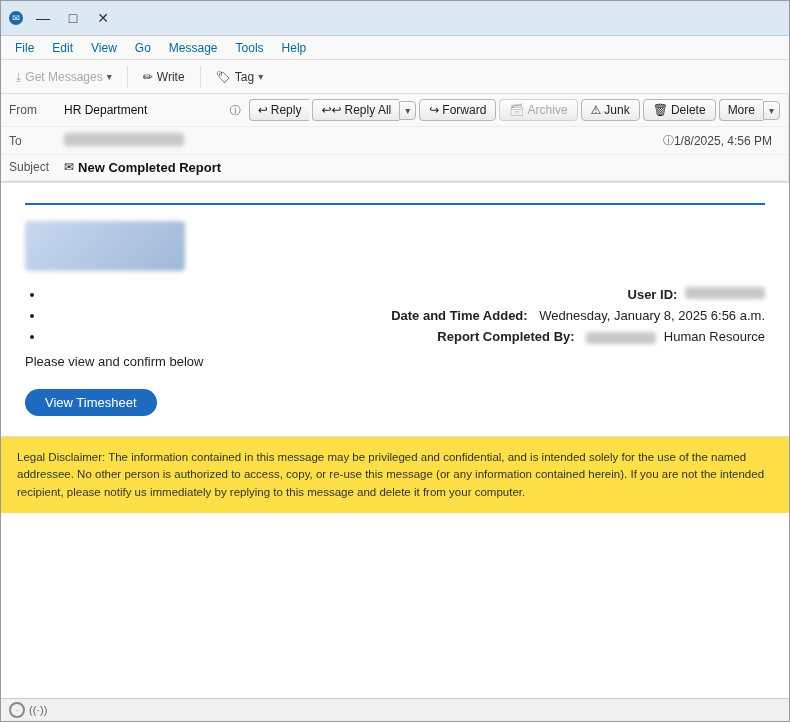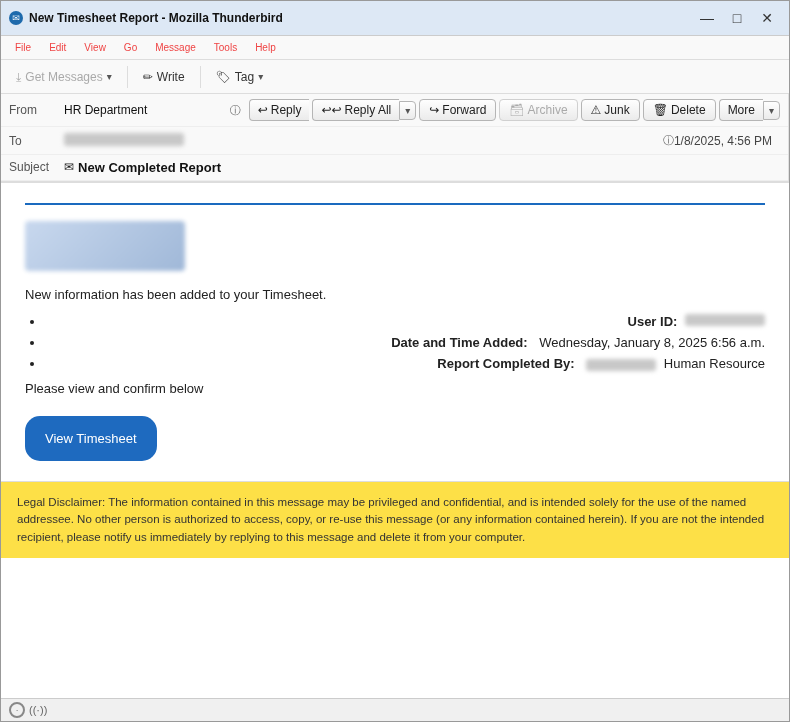--- a/index.html
+++ b/index.html
@@ -9,21 +9,21 @@
     .window { width: 790px; height: 722px; border: 1px solid #999; background: #f9f9f9; display: flex; flex-direction: column; }
     .title-bar { background: #dde8f5; display: flex; align-items: center; padding: 6px 8px; gap: 6px; min-height: 32px; border-bottom: 1px solid #ccc; }
     .title-bar-icon { display: flex; gap: 3px; }
     .tb-icon-circle { width: 14px; height: 14px; border-radius: 50%; background: #1e6aac; display: flex; align-items: center; justify-content: center; }
     .title-text { flex: 1; font-size: 12px; font-weight: 600; color: #111; }
     .win-controls { display: flex; gap: 2px; }
     .win-btn { width: 28px; height: 22px; background: none; border: none; cursor: pointer; font-size: 14px; display: flex; align-items: center; justify-content: center; color: #333; }
 
     
     .menu-bar { display: flex; gap: 2px; padding: 2px 6px; background: #f9f9f9; border-bottom: 1px solid #ddd; min-height: 24px; align-items: center; }
-    .menu-item { padding: 2px 8px; font-size: 10px; cursor: pointer; border-radius: 3px; color: #ef4444; }
+    .menu-item { padding: 2px 8px; font-size: 12px; cursor: pointer; border-radius: 3px; color: #0369a1; }
 
     
     .toolbar { display: flex; align-items: center; padding: 4px 6px; background: #f9f9f9; border-bottom: 1px solid #ddd; gap: 4px; min-height: 34px; }
     .toolbar-btn { display: flex; align-items: center; gap: 4px; padding: 3px 8px; border: 1px solid transparent; border-radius: 4px; cursor: pointer; font-size: 12px; background: none; color: #333; }
     .toolbar-btn.disabled { color: #aaa; cursor: default; }
     .toolbar-sep { width: 1px; height: 22px; background: #ddd; margin: 0 2px; }
     .dropdown-arrow { font-size: 10px; color: #555; }
 
     
     .msg-header-area { border-bottom: 2px solid #ddd; background: #f9f9f9; }
@@ -48,21 +48,21 @@
     .email-body { flex: 1; overflow-y: auto; background: white; padding: 0; position: relative; }
     .email-content { padding: 20px 24px; position: relative; overflow: hidden; }
     .email-title { color: #1a6abf; font-size: 20px; font-weight: bold; margin-bottom: 12px; }
     .email-divider { height: 2px; background: #1a6abf; margin-bottom: 16px; }
     .email-logo-area { display: flex; align-items: center; margin-bottom: 16px; }
     .blurred-logo { width: 160px; height: 50px; background: linear-gradient(135deg, #c8d8ee, #a0b8d8); border-radius: 4px; filter: blur(2px); }
     .email-text { font-size: 13px; color: #222; margin-bottom: 12px; }
     .email-list { margin: 10px 0 10px 20px; }
     .email-list li { margin-bottom: 6px; font-size: 13px; text-align: right; }
     .email-list li strong { font-weight: bold; }
-    .view-btn { display: inline-block; background: #1e6abf; color: white; padding: 15px 20px; border-radius: 15px; font-size: 13px; cursor: pointer; border: none; margin-top: 8px; font-weight: 500; }
+    .view-btn { display: inline-block; background: #1e6abf; color: white; padding: 6px 20px; border-radius: 15px; font-size: 13px; cursor: pointer; border: none; margin-top: 8px; font-weight: 500; }
     .watermark { position: absolute; top: 50%; left: 50%; transform: translate(-50%, -50%); font-size: 80px; font-weight: 900; color: rgba(200, 140, 100, 0.18); letter-spacing: -2px; pointer-events: none; white-space: nowrap; font-family: Arial Black, sans-serif; z-index: 0; }
 
     
     .disclaimer { padding: 12px 16px; font-size: 11.5px; color: #333; background: #fde047; border-top: 1px solid #ddd; line-height: 1.5; }
 
     
     .status-bar { display: flex; align-items: center; padding: 3px 8px; background: #f0f0f0; border-top: 1px solid #ccc; min-height: 22px; }
     .status-icon { width: 16px; height: 16px; border-radius: 50%; border: 2px solid #888; display: flex; align-items: center; justify-content: center; font-size: 9px; color: #666; }
 
     .email-inner { position: relative; z-index: 1; }
@@ -71,21 +71,20 @@
 <body>
 
 <div class="window">
 
   <div class="title-bar">
     <div class="title-bar-icon">
       <div class="tb-icon-circle">
         <span style="color:white;font-size:9px;">✉</span>
       </div>
     </div>
-    <span class="title-text">New Timesheet Report - Mozilla Thunderbird</span>
     <div class="win-controls">
       <button class="win-btn">—</button>
       <button class="win-btn">□</button>
       <button class="win-btn close">✕</button>
     </div>
   </div>
 
   <div class="menu-bar">
     <span class="menu-item">File</span>
     <span class="menu-item">Edit</span>
@@ -184,21 +183,20 @@
 
 
       <div class="email-inner">
         <div class="email-divider"></div>
 
         
         <div class="email-logo-area">
           <div class="blurred-logo"></div>
         </div>
 
-        <p class="email-text">New information has been added to your Timesheet.</p>
 
         <ul class="email-list">
           <li>
             <strong>User ID:</strong>
             <span style="display:inline-block;width:80px;height:12px;background:#c8c8c8;border-radius:3px;margin-left:4px;filter:blur(2px);"></span>
           </li>
           <li>
             <strong>Date and Time Added:</strong>
             <span style="margin-left:8px;">Wednesday, January 8, 2025 6:56 a.m.</span>
           </li>

